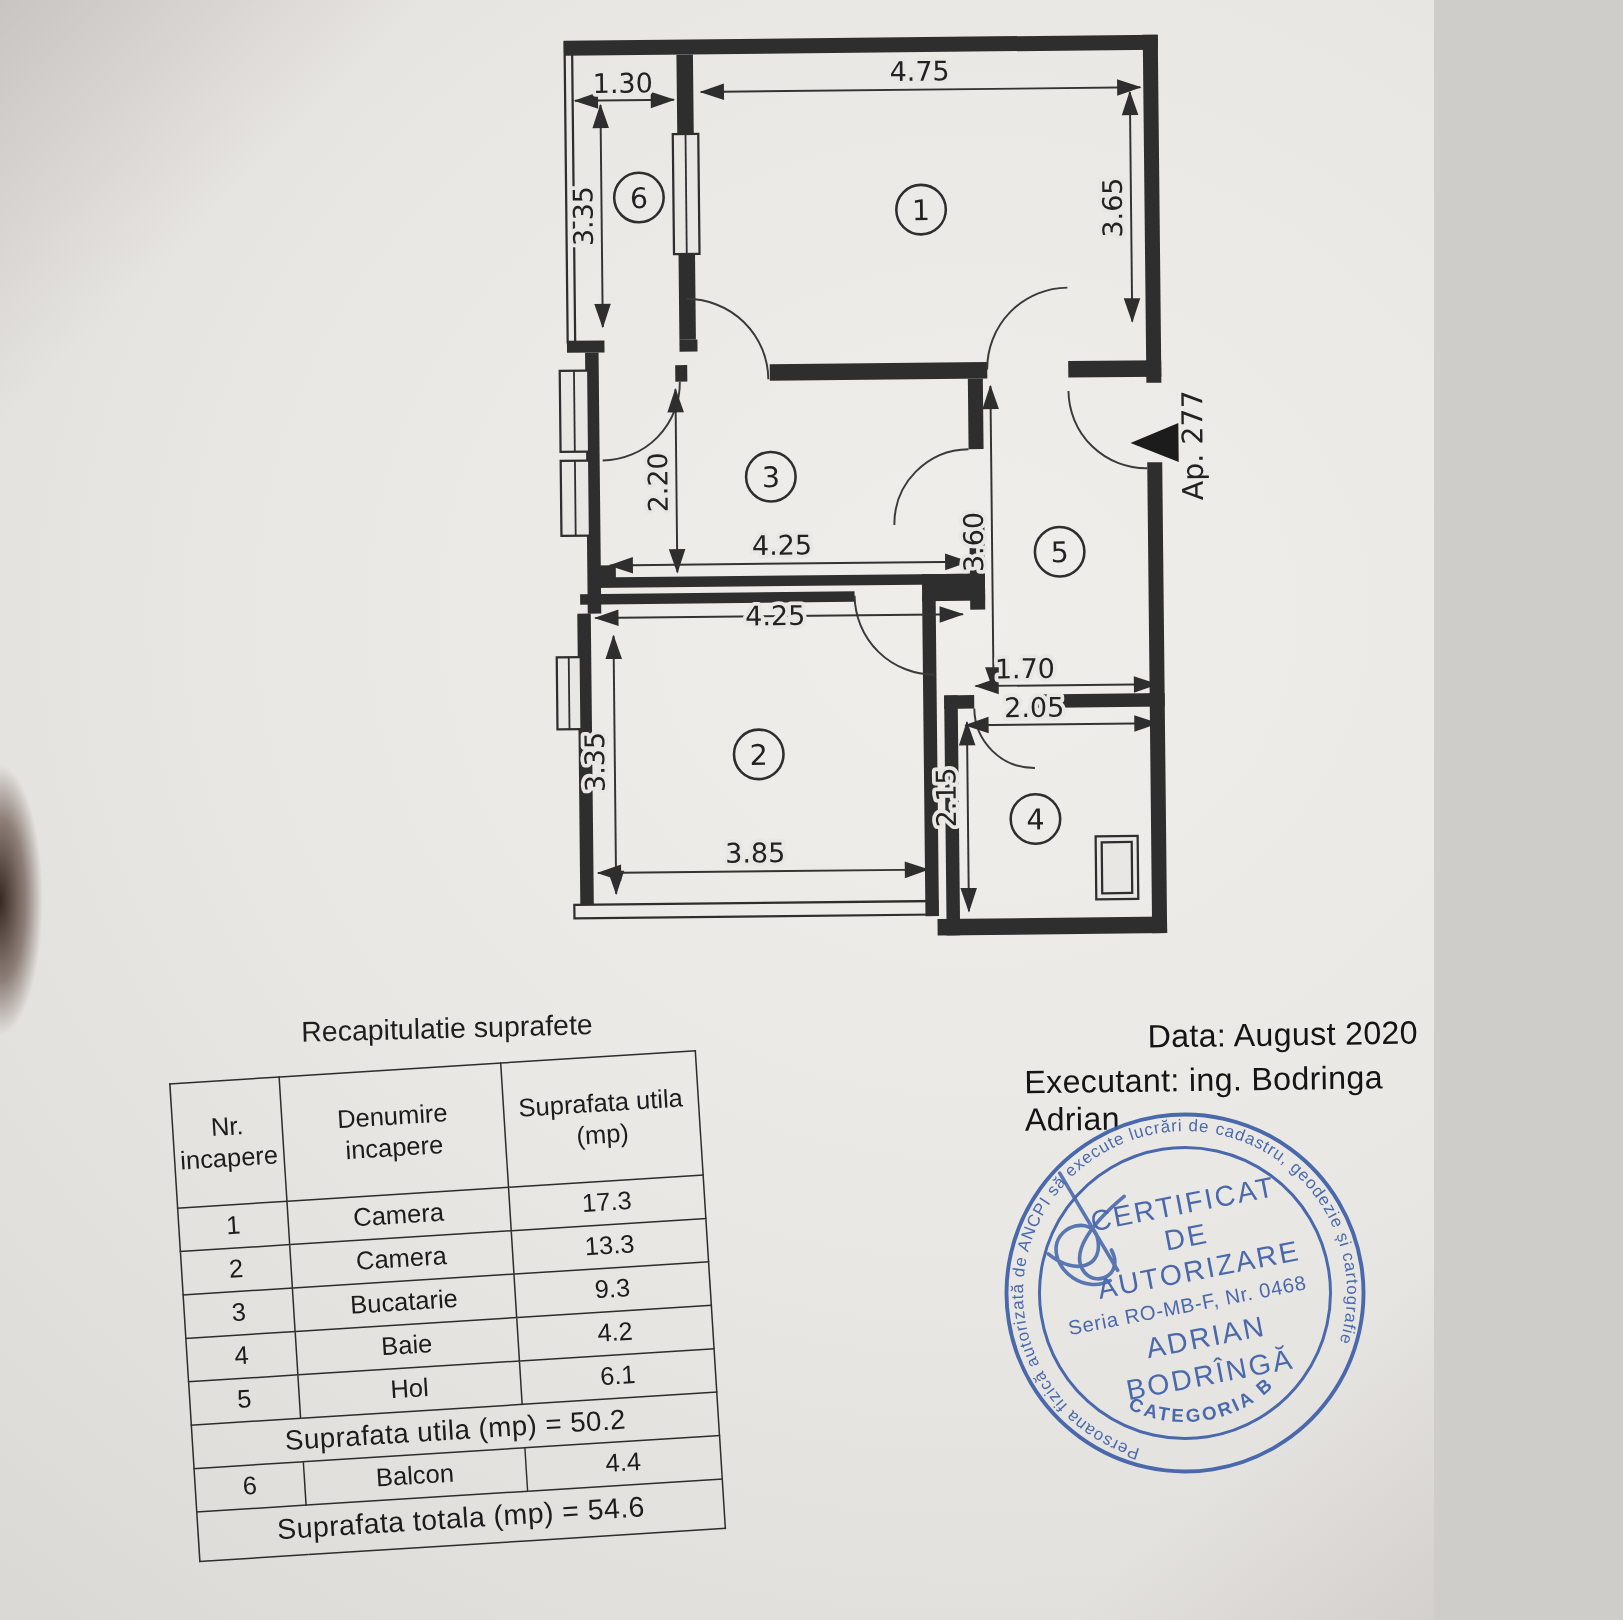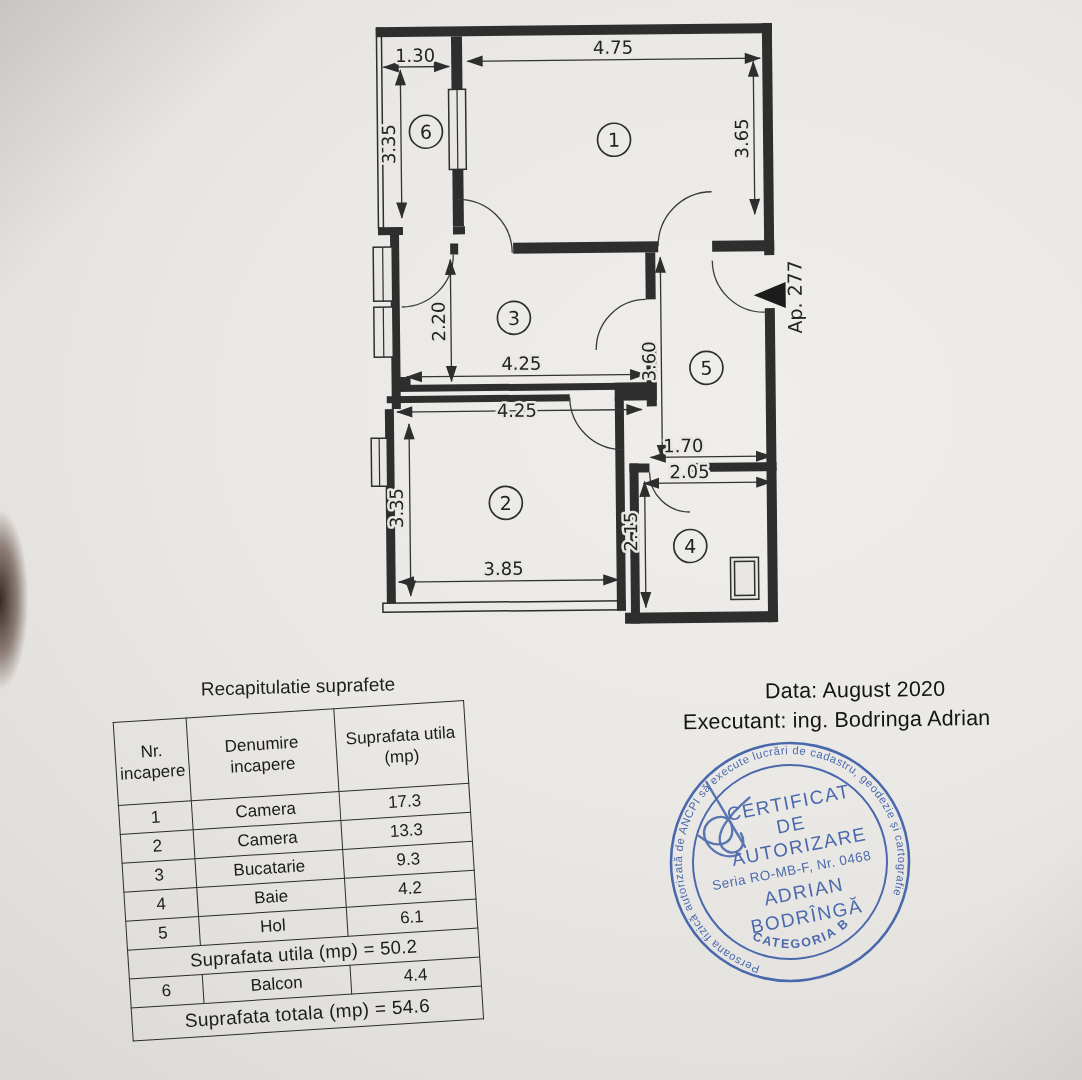--- a/index.html
+++ b/index.html
@@ -1,16 +1,16 @@
 <!DOCTYPE html>
 <html><head>
 <meta charset="utf-8">
 <style>
   html,body{margin:0;padding:0;background:#cfcdca;}
-  #canvas{position:relative;width:1082px;height:1080px;overflow:hidden;
+  #canvas{position:relative;width:956px;height:1080px;overflow:hidden;
     font-family:"Liberation Sans","DejaVu Sans",sans-serif;
     background:
       radial-gradient(38px 120px at 0px 600px, rgba(48,30,24,0.95) 0%, rgba(70,45,35,0.55) 45%, rgba(70,45,35,0) 75%),
       linear-gradient(135deg, rgba(110,104,98,0.22) 0%, rgba(110,104,98,0) 14%),
       linear-gradient(315deg, rgba(110,104,98,0.12) 0%, rgba(110,104,98,0) 12%),
       radial-gradient(120% 95% at 68% 38%, #f0eeeb 0%, #eae8e5 40%, #e1dfdc 70%, #d5d3d0 100%);
     color:#1e1e1e;}
   
   #plan{position:absolute;left:366px;top:12px;width:452px;height:630px;transform:rotate(-0.6deg);}
   #plan .wall{fill:#2e2e2e;}

